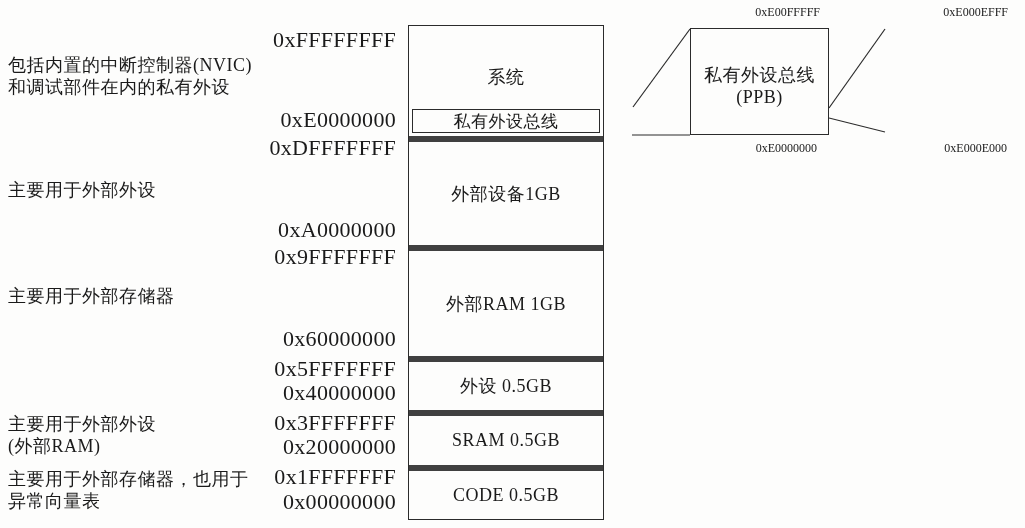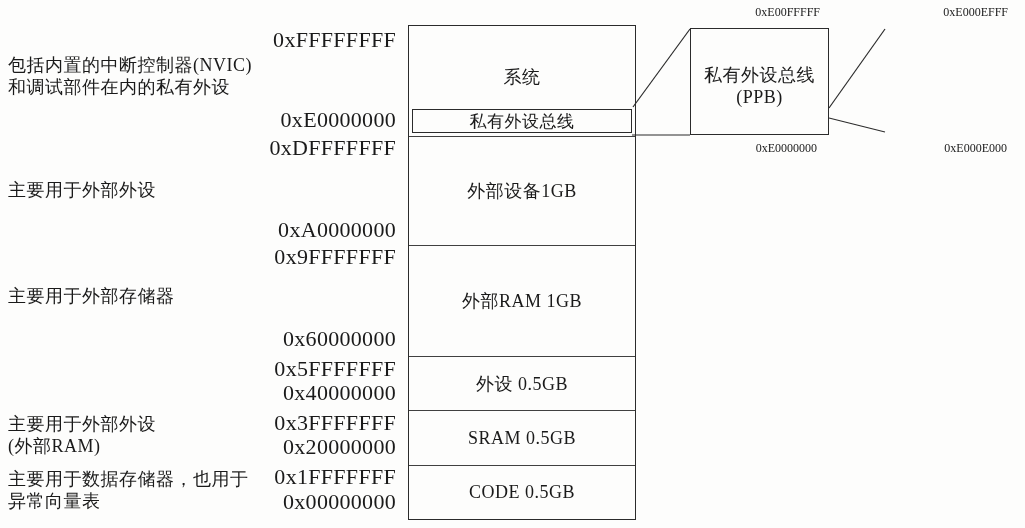--- a/index.html
+++ b/index.html
@@ -27,36 +27,36 @@
     text-align: right;
     font-size: 22px;
     line-height: 22px;
     letter-spacing: 0.3px;
     white-space: nowrap;
   }
   .stack {
     position: absolute;
     left: 408px;
     top: 25px;
-    width: 228px;
+    width: 196px;
     height: 495px;
     border: 1px solid #2b2b2b;
     box-sizing: border-box;
     background: #fdfdfc;
   }
   .region {
     position: relative;
     display: flex;
     align-items: center;
     justify-content: center;
     box-sizing: border-box;
     font-size: 18px;
     letter-spacing: 0.5px;
   }
-  .region + .region { border-top: 1px solid #404040; }
+  .region + .region { border-top: 6px solid #404040; }
   .region-system { display: block; }
   .region-system .sys-label {
     position: absolute;
     top: 40px;
     left: 0;
     width: 100%;
     text-align: center;
     line-height: 22px;
   }
   .subbox {
@@ -118,21 +118,21 @@
     <div>主要用于外部存储器</div>
   </div>
   <div class="ann" style="top:179px">
     <div>主要用于外部外设</div>
   </div>
   <div class="ann" style="top:413px">
     <div>主要用于外部外设</div>
     <div>(外部RAM)</div>
   </div>
   <div class="ann" style="top:468px">
-    <div>主要用于数据存储器，也用于</div>
+    <div>主要用于外部存储器，也用于</div>
     <div>异常向量表</div>
   </div>
 
   <div class="addr" style="top:29px">0xFFFFFFFF</div>
   <div class="addr" style="top:109px">0xE0000000</div>
   <div class="addr" style="top:137px">0xDFFFFFFF</div>
   <div class="addr" style="top:219px">0xA0000000</div>
   <div class="addr" style="top:246px">0x9FFFFFFF</div>
   <div class="addr" style="top:328px">0x60000000</div>
   <div class="addr" style="top:358px">0x5FFFFFFF</div>

